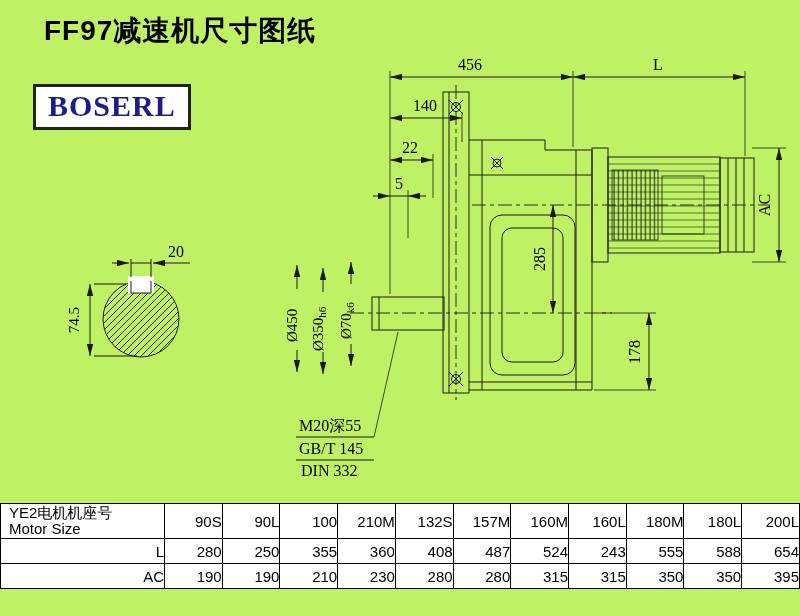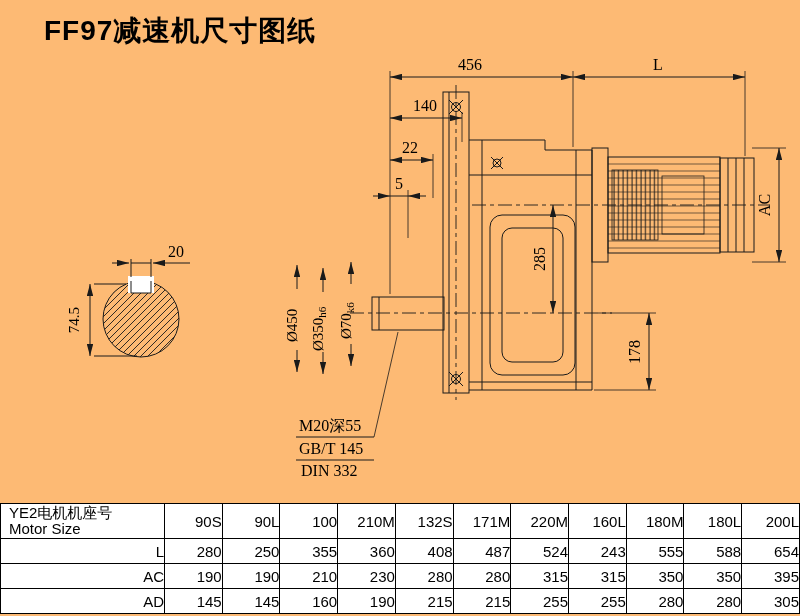--- a/index.html
+++ b/index.html
@@ -1,18 +1,18 @@
 <!DOCTYPE html>
 <html><head>
 <meta charset="utf-8">
 <style>
   * { margin:0; padding:0; box-sizing:border-box; }
   html,body { width:800px; height:616px; background:#fff; overflow:hidden;
               font-family:"Liberation Sans", sans-serif; color:#000; }
-  .page { position:relative; width:800px; height:616px; background:#fdba74; }
+  .page { position:relative; width:800px; height:616px; background:#bef264; }
 
   .title { position:absolute; left:44px; top:12px; font-size:28px; font-weight:bold;
            letter-spacing:1px; white-space:nowrap; }
 
   .logo-box { position:absolute; left:33px; top:84px; border:3px solid #23231a;
               padding:2px 12px 4px 12px; background:#fff; }
   .logo-text { font-family:"Liberation Serif", serif; font-size:30px; font-weight:bold;
                color:#1c1c8f; letter-spacing:1px; }
 
   svg.drawing { position:absolute; left:0; top:0; }
@@ -28,20 +28,23 @@
   .spec .hdr td { height:35px; }
   .spec .hdr .label-cell div { line-height:16px; }
 </style>
 </head>
 <body>
 
 <div class="page">
 
   <div class="title">FF97减速机尺寸图纸</div>
 
+  <div class="logo-box">
+    <span class="logo-text">BOSERL</span>
+  </div>
 
   <svg class="drawing" width="800" height="500" viewBox="0 0 800 500">
     <defs>
       <marker id="arr" viewBox="0 0 12 6.4" refX="12" refY="3.2" markerWidth="12" markerHeight="6.4" markerUnits="userSpaceOnUse" orient="auto-start-reverse">
         <path d="M0,0 L12,3.2 L0,6.4 Z" fill="#1a1a1a"></path>
       </marker>
       <pattern id="hatch" width="7" height="7" patternUnits="userSpaceOnUse">
         <path d="M0 7 L7 0" stroke="#1a1a1a" stroke-width="0.9"></path>
       </pattern>
       <pattern id="coil" width="4.5" height="6" patternUnits="userSpaceOnUse">
@@ -241,22 +244,22 @@
       <tr class="hdr">
         <td class="label-cell">
           <div>YE2电机机座号</div>
           <div>Motor Size</div>
         </td>
         <td>90S</td>
         <td>90L</td>
         <td>100</td>
         <td>210M</td>
         <td>132S</td>
-        <td>171M</td>
-        <td>220M</td>
+        <td>157M</td>
+        <td>160M</td>
         <td>160L</td>
         <td>180M</td>
         <td>180L</td>
         <td>200L</td>
       </tr>
       <tr>
         <td>L</td>
         <td>280</td>
         <td>250</td>
         <td>355</td>
@@ -276,30 +279,16 @@
         <td>210</td>
         <td>230</td>
         <td>280</td>
         <td>280</td>
         <td>315</td>
         <td>315</td>
         <td>350</td>
         <td>350</td>
         <td>395</td>
       </tr>
-      <tr>
-        <td>AD</td>
-        <td>145</td>
-        <td>145</td>
-        <td>160</td>
-        <td>190</td>
-        <td>215</td>
-        <td>215</td>
-        <td>255</td>
-        <td>255</td>
-        <td>280</td>
-        <td>280</td>
-        <td>305</td>
-      </tr>
     </tbody>
   </table>
 
 </div>
 
 </body></html>

